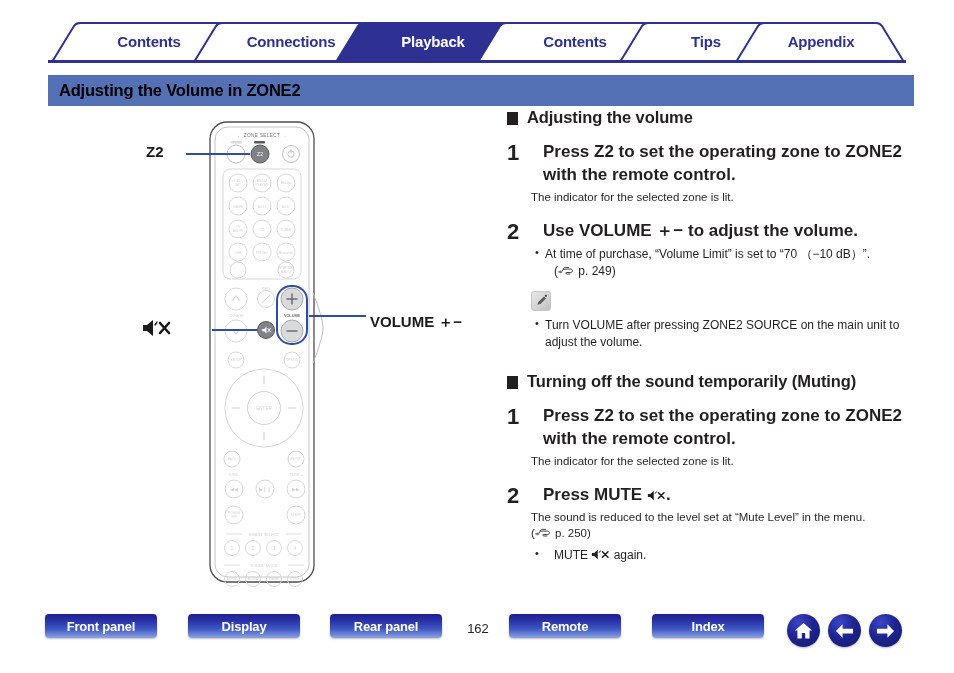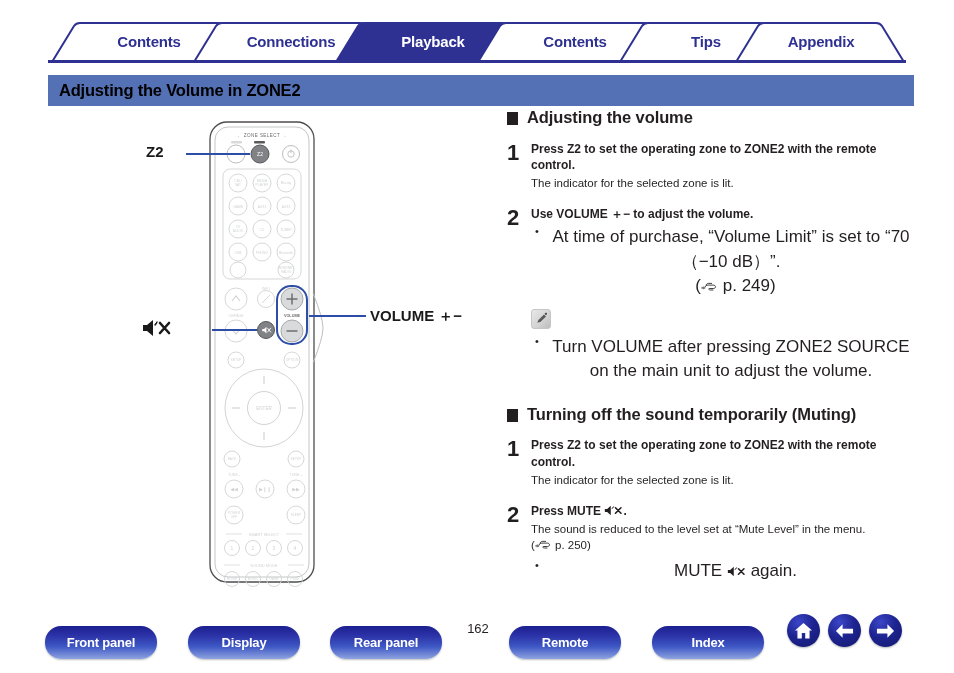--- a/index.html
+++ b/index.html
@@ -111,43 +111,43 @@
     font-size: 22px;
     font-weight: bold;
     color: #231f20;
     width: 24px;
     flex: 0 0 auto;
     line-height: 1.0;
     margin-top: 1px;
   }
   .step .body { flex: 1 1 auto; }
   .step-title {
-    font-size: 12px;
+    font-size: 17px;
     font-weight: bold;
     color: #231f20;
     line-height: 1.35;
     margin-bottom: 3px;
+    margin-left: 12px;
   }
   .step-sub {
     font-size: 11.5px;
     color: #231f20;
     line-height: 1.38;
   }
   ul.bullets {
     margin: 3px 0 0 0;
     padding-left: 14px;
     list-style: none;
   }
   ul.bullets li {
     position: relative;
-    font-size: 17px;
+    font-size: 12px;
     color: #231f20;
     line-height: 1.42;
     margin-bottom: 1px;
-    text-align: center;
   }
   ul.bullets li::before {
     content: "\2022";
     position: absolute;
     left: -10px; top: -1px;
     font-size: 11px;
     color: #231f20;
   }
   .indent2 { display: block; padding-left: 9px; }
   .note-box {
@@ -169,23 +169,23 @@
   }
 
   
   #footer {
     position: absolute;
     left: 0; top: 614px;
     width: 954px; height: 50px;
   }
   .pill {
     position: absolute;
-    top: 12px;
-    height: 33px;
-    border-radius: 16px;
+    top: 0;
+    height: 24px;
+    border-radius: 4px;
     background: linear-gradient(180deg,#1b1f8f 0%,#2b31a6 28%,#3d57c4 62%,#8fa4e0 100%);
     box-shadow: 0 1px 2px rgba(0,0,0,0.25);
     color: #fff;
     font-size: 13px;
     font-weight: bold;
     display: flex;
     align-items: center;
     justify-content: center;
     cursor: pointer;
     letter-spacing: -0.2px;
@@ -415,21 +415,21 @@
       </g>
 
       <g stroke="#2e4da7" stroke-width="2" fill="none">
         <line x1="66" y1="36" x2="130" y2="36"></line>
         <line x1="189" y1="198" x2="246" y2="198"></line>
         <line x1="92" y1="212" x2="137" y2="212"></line>
       </g>
     </svg>
 
     <div class="callout-text" id="callout-z2" style="left:26px;top:25px;">Z2</div>
-    <div class="callout-text" id="callout-vol" style="left:250px;top:189px;">VOLUME ＋−</div>
+    <div class="callout-text" id="callout-vol" style="left:250px;top:195px;">VOLUME ＋−</div>
     <div class="callout-text" id="callout-mute" style="left:22px;top:201px;">
       <svg width="30" height="18" viewBox="0 0 30 18">
         <path d="M1,6 L5,6 L11,1 L11,17 L5,12 L1,12 Z" fill="#1a1a1a"></path>
         <path d="M14,4.5 L13,6 M15,3 L14,5" stroke="#1a1a1a" stroke-width="1.4" stroke-linecap="round"></path>
         <path d="M18,4 L27,14 M27,4 L18,14" stroke="#1a1a1a" stroke-width="2.6" stroke-linecap="round"></path>
       </svg>
     </div>
   </div>
 
   <div id="content">

